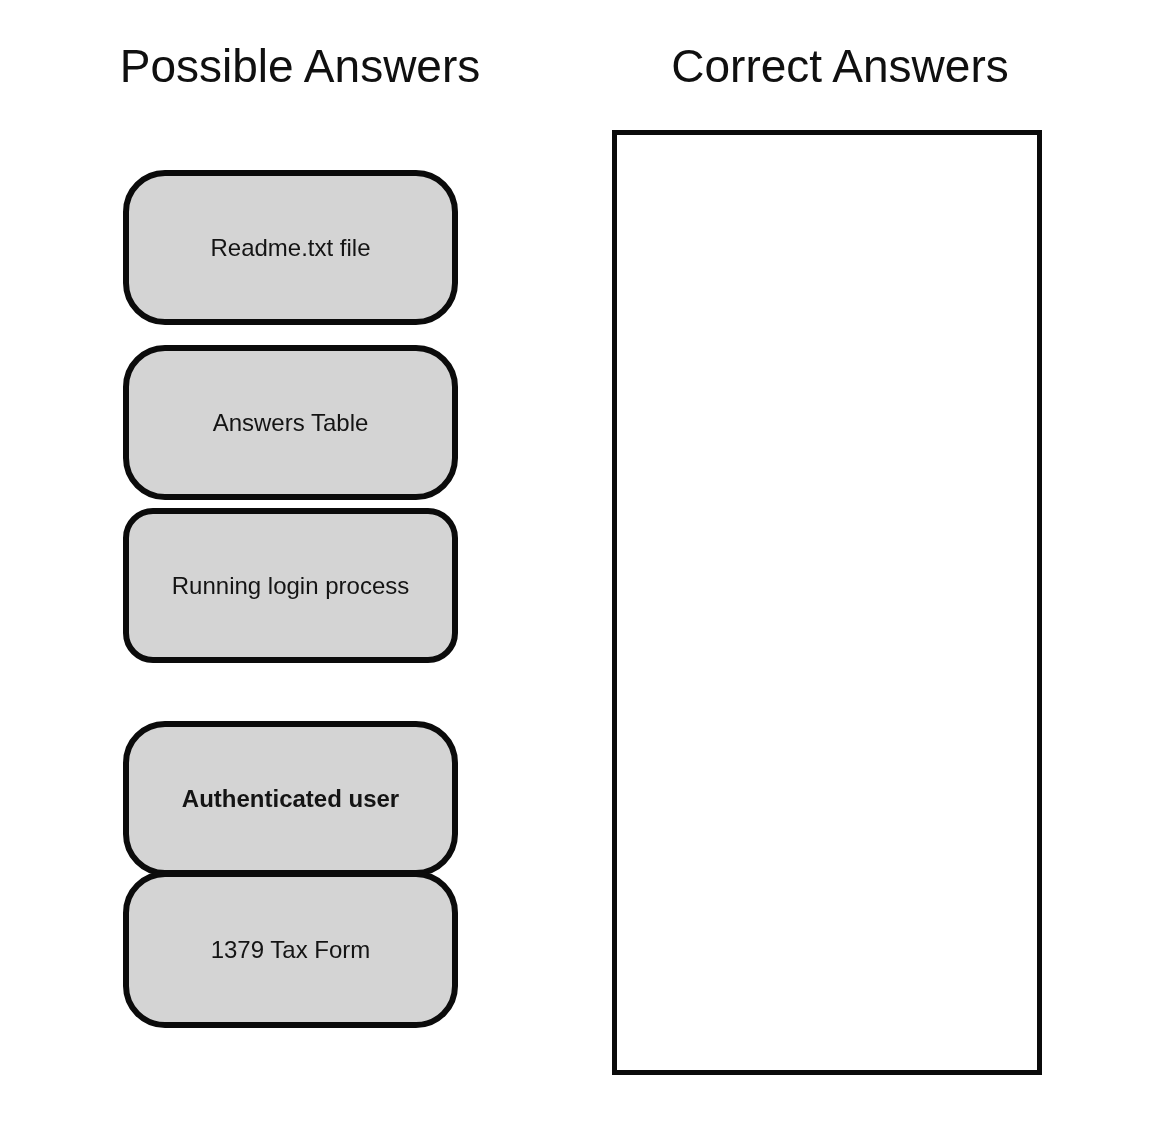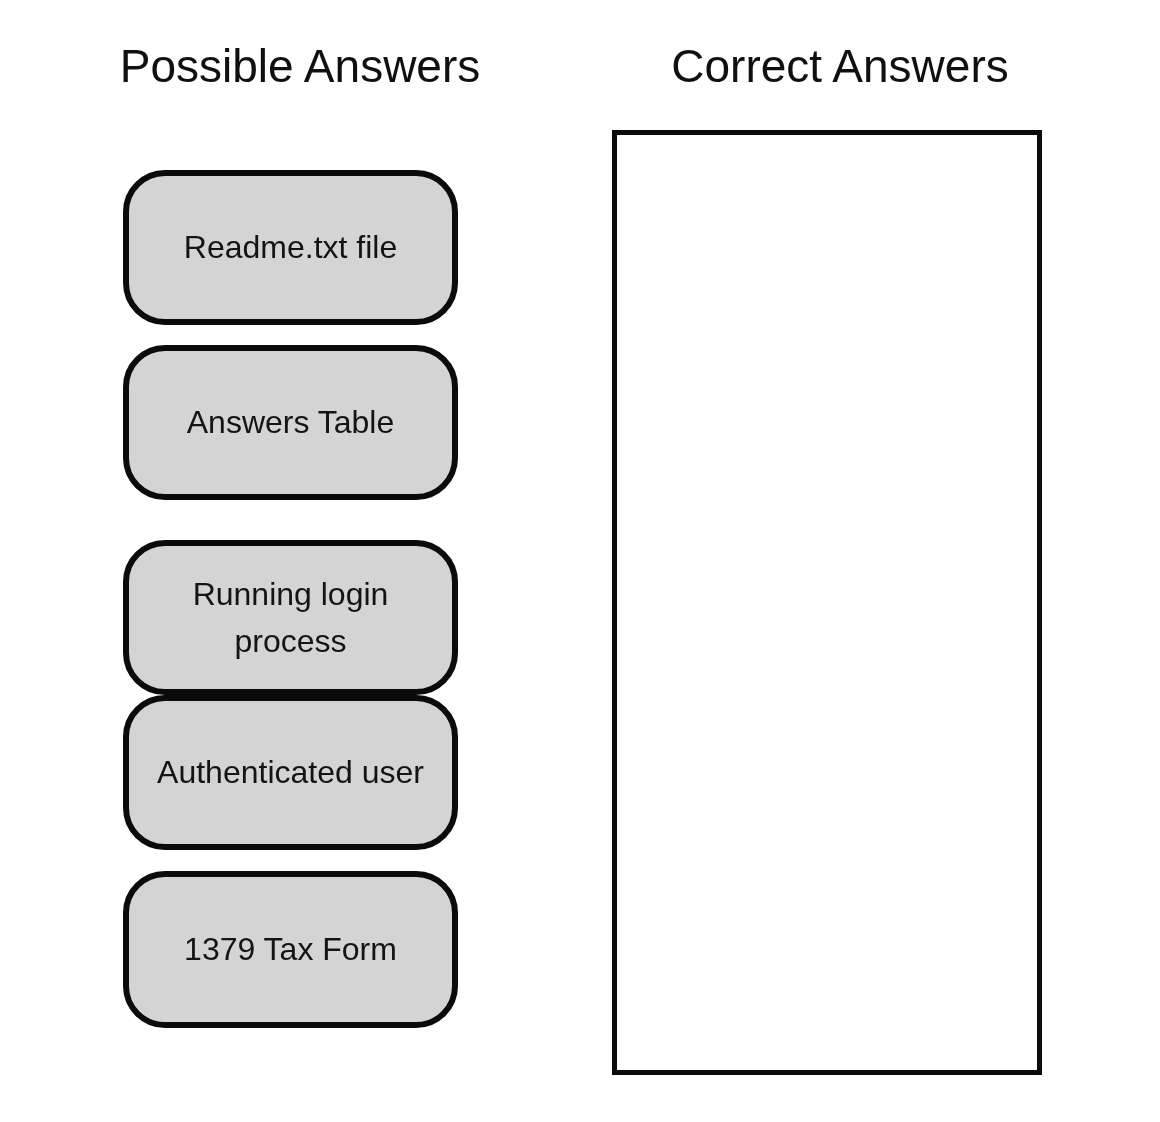--- a/index.html
+++ b/index.html
@@ -40,30 +40,30 @@
     width: 335px;
     height: 155px;
     box-sizing: border-box;
     background: #d4d4d4;
     border: 6px solid #0b0b0b;
     border-radius: 42px;
     display: flex;
     align-items: center;
     justify-content: center;
     text-align: center;
-    font-size: 32px;
+    font-size: 24px;
     line-height: 47px;
     color: #141414;
     padding: 0 18px;
     cursor: pointer;
   }
   .answer.a0 { top: 170px; }
   .answer.a1 { top: 345px; }
-  .answer.a2 { top: 540px; }
-  .answer.a3 { top: 695px; }
+  .answer.a2 { top: 508px; border-radius: 30px; }
+  .answer.a3 { top: 721px; font-weight: bold; }
   .answer.a4 { top: 871px; height: 157px; }
   .dropzone {
     position: absolute;
     left: 612px;
     top: 130px;
     width: 430px;
     height: 945px;
     box-sizing: border-box;
     background: #ffffff;
     border: 5px solid #0b0b0b;

